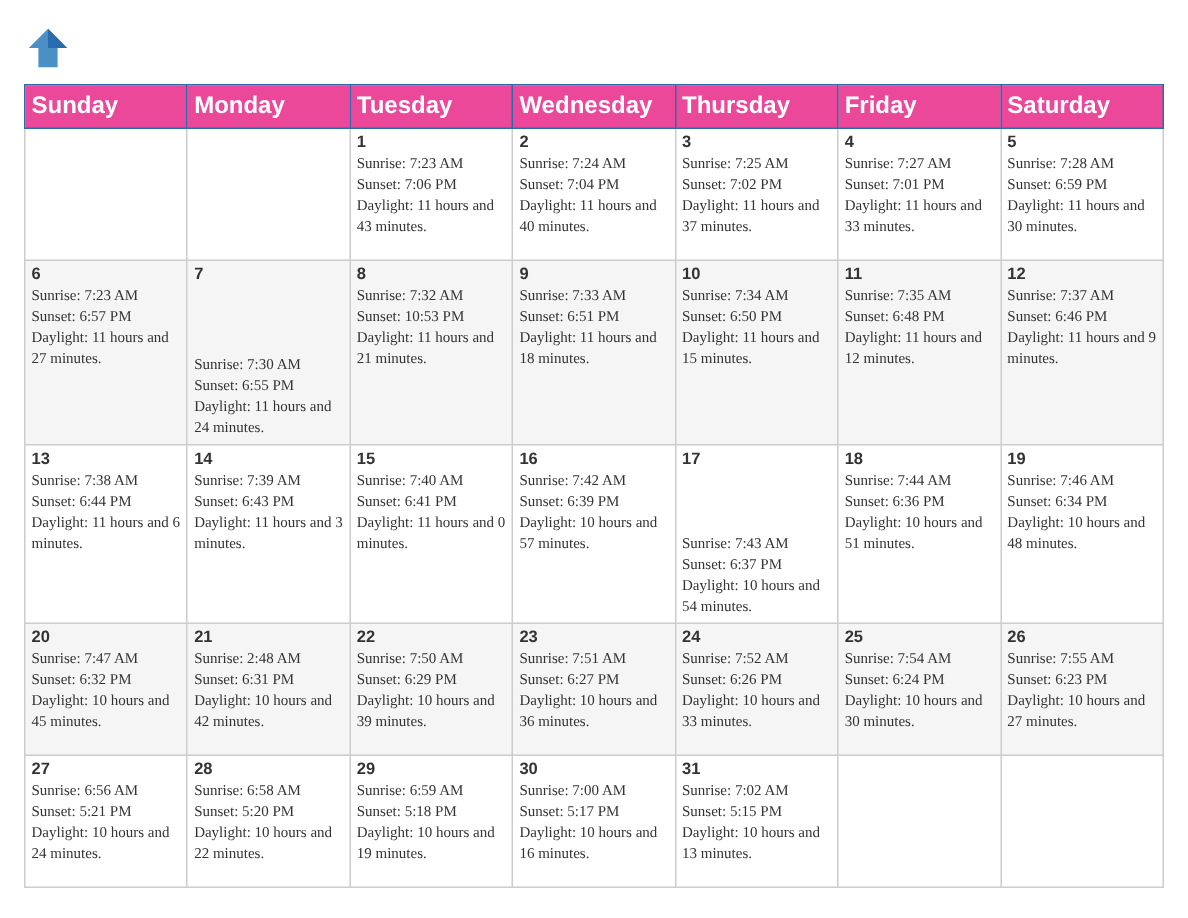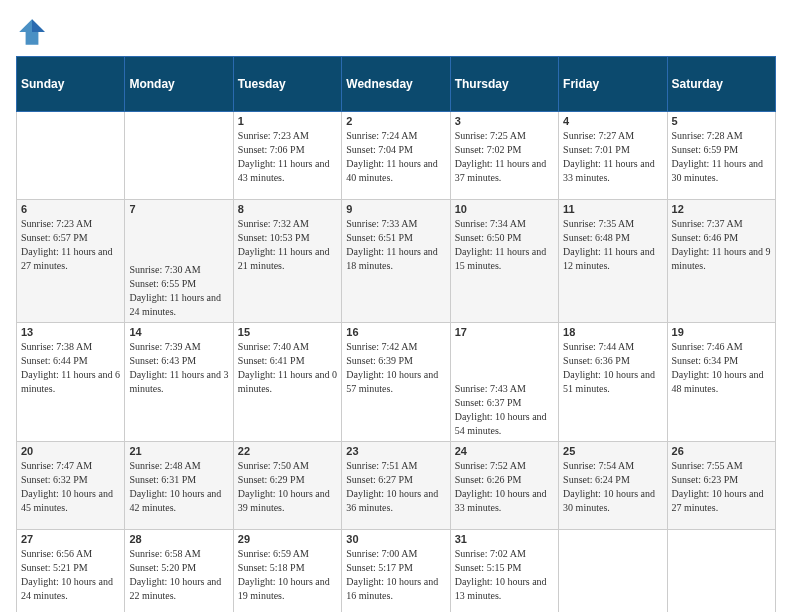--- a/index.html
+++ b/index.html
@@ -52,25 +52,25 @@
     .location {
       font-size: 13px;
       color: #555;
     }
     table {
       width: 100%;
       border-collapse: collapse;
       table-layout: fixed;
     }
     th {
-      background-color: #0c4a6e;
+      background-color: #ec4899;
       color: white;
-      font-size: 12px;
+      font-size: 16px;
       font-weight: bold;
-      padding: 20px 4px;
+      padding: 5px 4px;
       text-align: left;
       border: 1px solid #2a6aaf;
     }
     td {
       border: 1px solid #ccc;
       vertical-align: top;
       padding: 3px 4px;
       font-size: 9px;
       color: #333;
       height: 88px;

